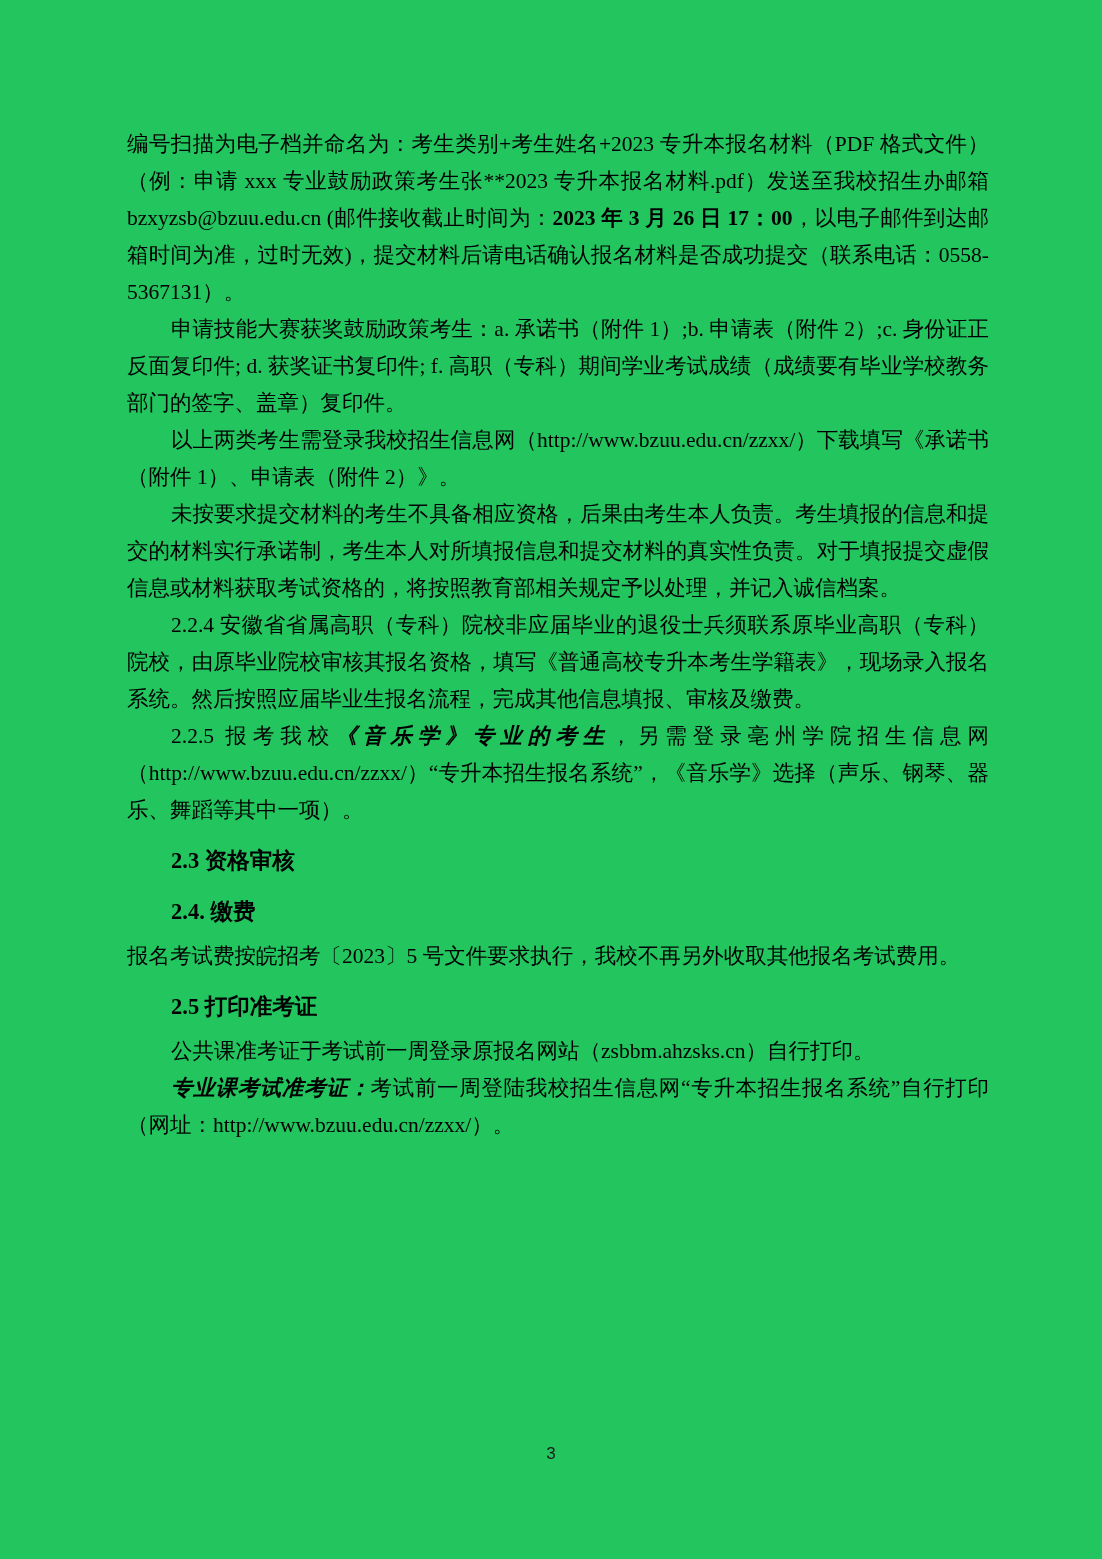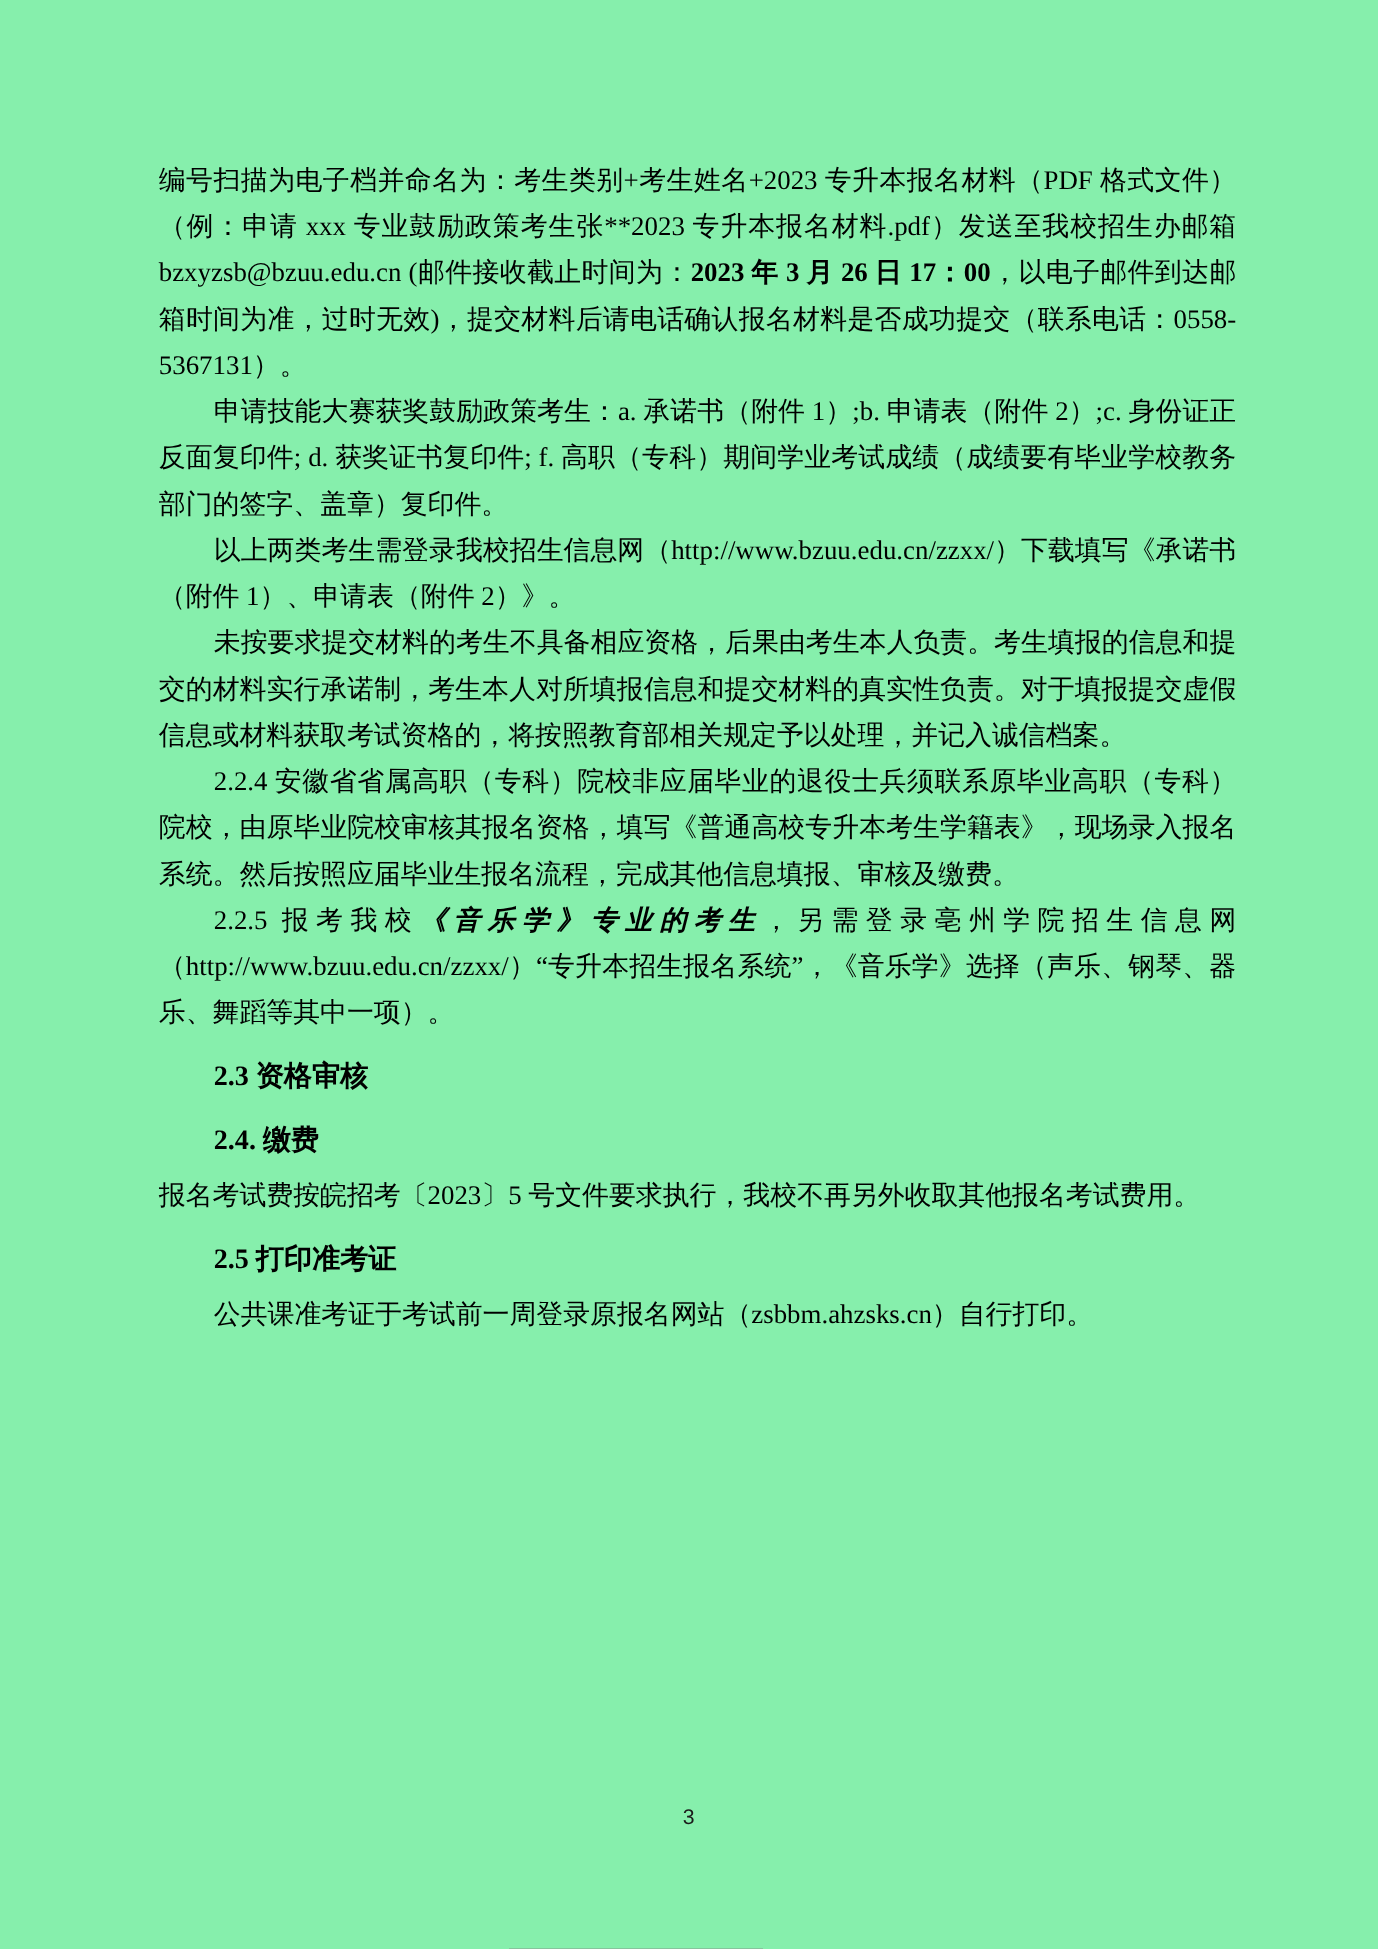--- a/index.html
+++ b/index.html
@@ -5,21 +5,21 @@
   html, body {
     margin: 0;
     padding: 0;
     background: #888;
   }
   .sheet {
     position: relative;
     width: 1102px;
     height: 1559px;
     margin: 0 auto;
-    background: #86efac;
+    background: #22c55e;
     color: #000000;
     overflow: hidden;
     font-family: "Liberation Serif", "DejaVu Serif", serif;
   }
   .content {
     position: absolute;
     top: 126px;
     left: 127px;
     width: 862px;
   }
@@ -92,17 +92,18 @@
 
 
     <h2 class="section">2.4. 缴费</h2>
 
     <p class="body">报名考试费按皖招考〔2023〕5 号文件要求执行，我校不再另外收取其他报名考试费用。</p>
 
     <h2 class="section">2.5 打印准考证</h2>
 
     <p class="body indent">公共课准考证于考试前一周登录原报名网站（zsbbm.ahzsks.cn）自行打印。</p>
 
+    <p class="body indent"><span class="hei-bold">专业课考试准考证：</span><span>考试前一周登陆我校招生信息网“专升本招生报名系统”自行打印（网址：http://www.bzuu.edu.cn/zzxx/）。</span></p>
 
   </div>
 
   <div class="page-footer">3</div>
 </div>
 
 </body></html>

